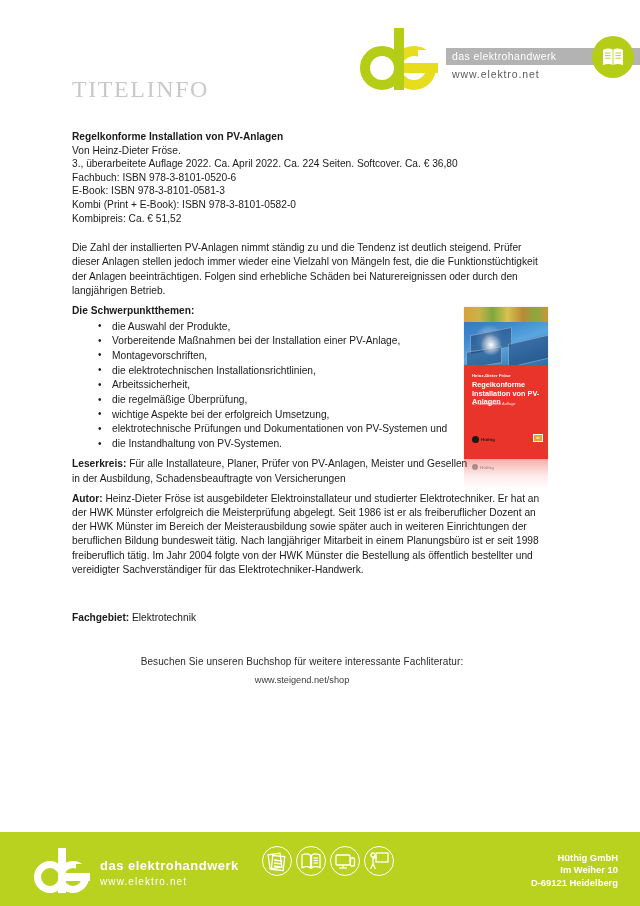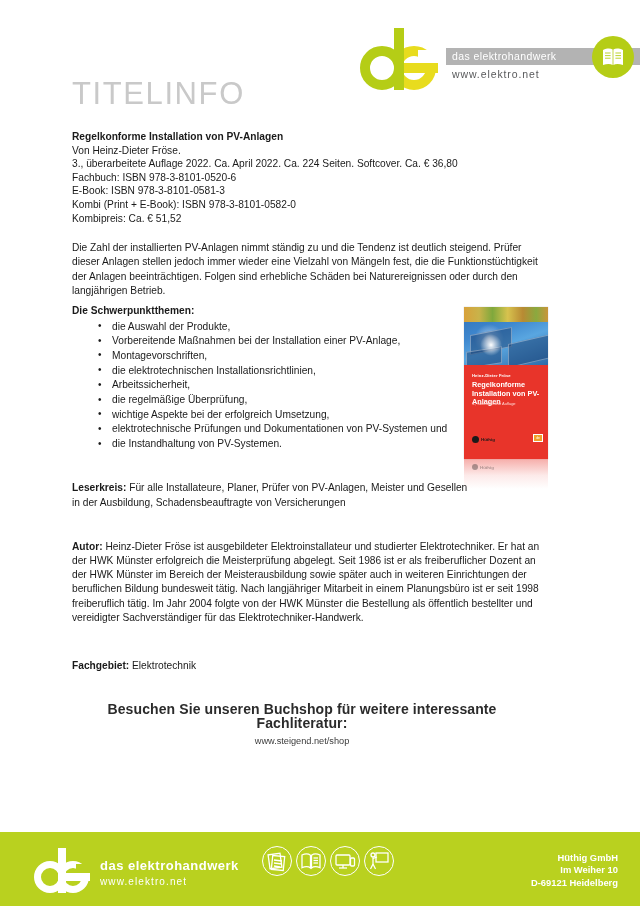--- a/index.html
+++ b/index.html
@@ -107,25 +107,26 @@
     width: 42px; height: 42px;
     border-radius: 50%;
     background: #b5cd16;
   }
   .header-badge svg { position: absolute; left: 9px; top: 10px; }
 
   .titelinfo {
     position: absolute;
     left: 72px;
     top: 76px;
-    font-size: 31px;
+    font-size: 24px;
     color: #c9c9c9;
     letter-spacing: 1.6px;
     font-weight: 400;
     white-space: nowrap;
+    font-family: Liberation Serif, serif;
   }
 
   
   .content {
     position: absolute;
     left: 72px;
     top: 130px;
     width: 476px;
     font-size: 10.2px;
     color: #1a1a1a;
@@ -160,35 +161,35 @@
   ul.topics li::before {
     content: "\2022";
     position: absolute;
     left: -14px;
     top: -0.5px;
     font-size: 10px;
     color: #1a1a1a;
   }
 
   .block {
-    margin-top: 30px;
+    margin-top: 6px;
     line-height: 14.2px;
   }
   .block b { font-weight: bold; }
   .block-leser { width: 400px; }
 
   .fachgebiet { margin-top: 34px; }
 
   .shop {
     margin-top: 30px;
     text-align: center;
     width: 460px;
     color: #333333;
   }
-  .shop-line1 { font-size: 14px; font-weight: bold; color: #2b2b2b; letter-spacing: 0.1px; }
+  .shop-line1 { font-size: 10px; font-weight: normal; color: #2b2b2b; letter-spacing: 0.1px; }
   .shop-line2 { font-size: 9.2px; margin-top: 5px; color: #3a3a3a; }
 
   
   .cover-wrap {
     position: absolute;
     left: 464px;
     top: 307px;
     width: 84px;
     height: 182px;
   }

